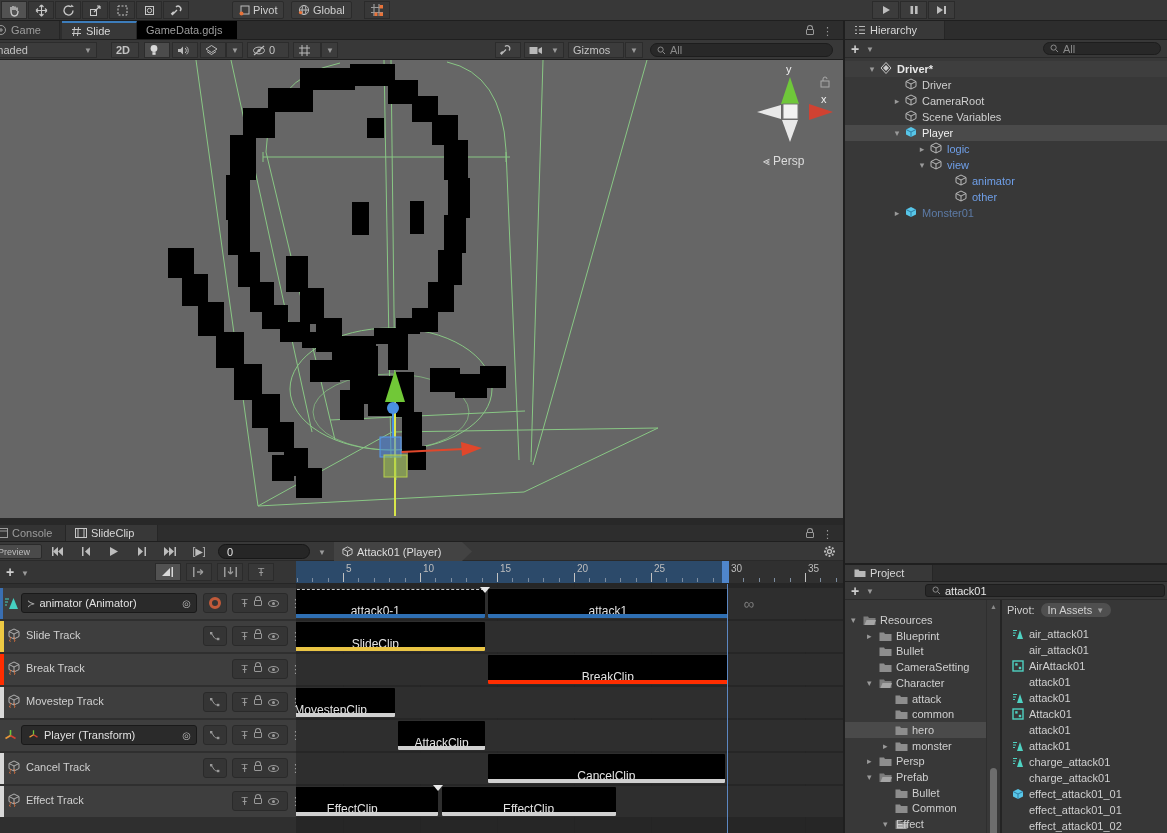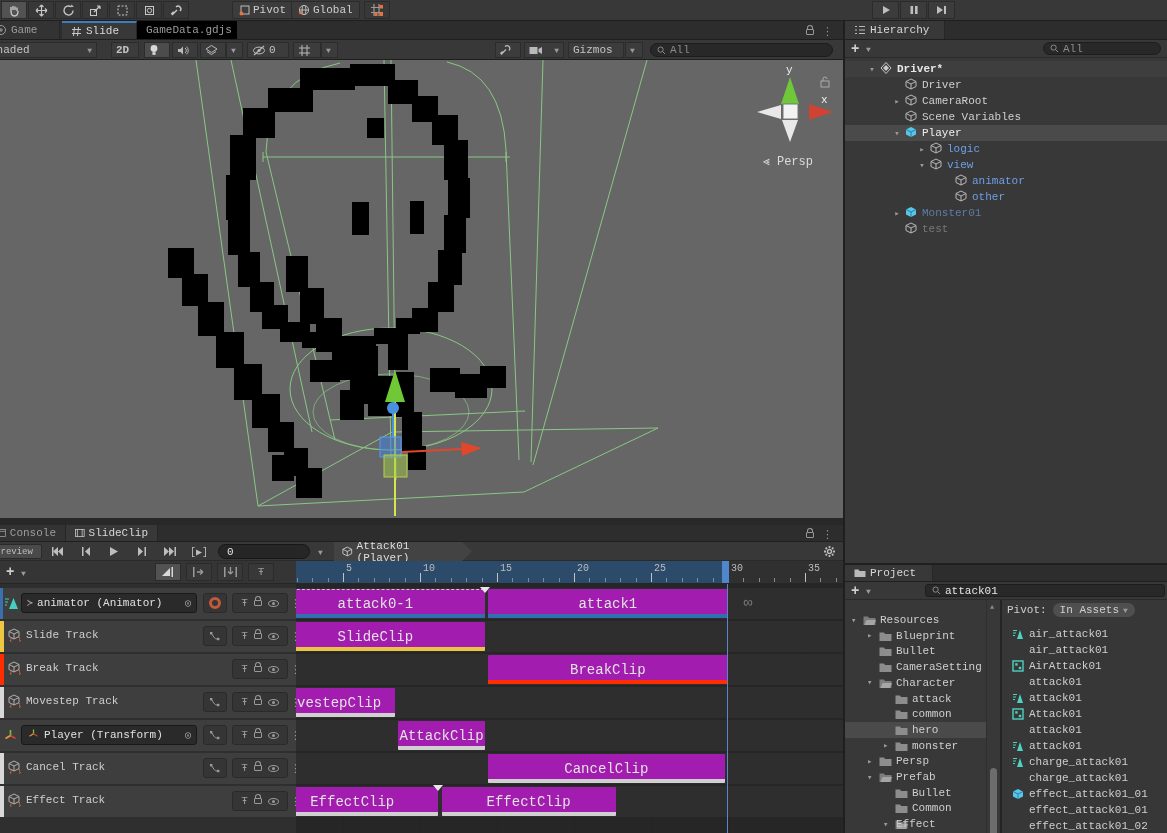--- a/index.html
+++ b/index.html
@@ -1,18 +1,18 @@
 <!DOCTYPE html>
 <html><head>
 <meta charset="utf-8">
 <style>
   * { margin:0; padding:0; box-sizing:border-box; }
   html,body { width:1167px; height:833px; overflow:hidden; background:#282828; }
   body { font-family:"Liberation Sans","DejaVu Sans",sans-serif; font-size:11px; color:#c7c7c7; position:relative; }
-  #root { position:absolute; inset:0; background:#282828;font-family:Liberation Mono, monospace; }
+  #root { position:absolute; inset:0; background:#282828; }
 
   
   #topbar { position:absolute; left:0; top:0; width:1167px; height:21px; background:#383838; border-bottom:1px solid #1f1f1f; }
   .toolbtn { position:absolute; top:1px; height:18px; width:26px; background:#383838; border:1px solid #2b2b2b; display:flex; align-items:center; justify-content:center; }
   .toolbtn.sel { background:#525252; }
   .toolbtn svg { display:block; }
   .txtbtn { position:absolute; top:1px; height:18px; background:#3c3c3c; border:1px solid #2b2b2b; border-radius:2px; display:flex; align-items:center; gap:3px; padding:0 6px; color:#cfcfcf; font-size:11px; }
   .playbtn { position:absolute; top:1px; height:18px; width:27px; background:#3c3c3c; border:1px solid #2b2b2b; display:flex; align-items:center; justify-content:center; color:#b9b9b9; font-size:9px; }
 
   
@@ -61,21 +61,21 @@
   #tl-tracks { position:absolute; left:0; top:584px; width:296px; height:249px; background:#2f2f2f; }
   .trackhead { position:absolute; left:0; width:296px; height:31px; background:#3e3e3e; }
   .trackhead .edge { position:absolute; left:0; top:0; width:4px; height:31px; }
   .trackhead .tname { position:absolute; left:26px; top:8px; color:#cfcfcf; white-space:nowrap; }
   .namefield { position:absolute; left:21px; top:5px; width:176px; height:20px; background:#2a2a2a; border:1px solid #191919; border-radius:3px; display:flex; align-items:center; gap:4px; padding:0 5px; color:#e0e0e0; }
   .namefield .tgt { margin-left:auto; color:#b5b5b5; font-size:10px; }
   .hbtn { position:absolute; top:5px; height:20px; background:#353535; border:1px solid #2a2a2a; border-radius:3px; display:flex; align-items:center; justify-content:center; gap:6px; }
   #tl-lanes { position:absolute; left:296px; top:584px; width:547px; height:249px; background:#262626; overflow:hidden; }
   .lane { position:absolute; left:0; width:547px; height:31px; background:#2e2e2e; overflow:hidden; }
   .gridline { position:absolute; top:0; width:1px; height:249px; background:#242424; }
-  .clip { position:absolute; top:1px; height:29px; background:#a21caf; border-radius:1px; display:flex; align-items:center; justify-content:center; color:#e3e3e3; font-size:14px; overflow:hidden; }
+  .clip { position:absolute; top:1px; height:29px; background:#000000; border-radius:1px; display:flex; align-items:flex-end; justify-content:center; color:#e3e3e3; font-size:12px; overflow:hidden; }
   .clip .ul { position:absolute; left:0; right:0; bottom:0; height:4px; }
   .clipmark { position:absolute; top:0; width:0; height:0; border-left:5px solid transparent; border-right:5px solid transparent; border-top:6px solid #e8e8e8; }
   #playhead-line { position:absolute; left:727px; top:584px; width:1px; height:249px; background:#5c87c2; z-index:30; }
   #playhead-cap { position:absolute; left:722px; top:561px; width:7px; height:22px; background:#4f86cc; z-index:31; }
   .infsym { position:absolute; color:#7a7a7a; font-size:15px; }
 
   
   #proj-tabs { left:845px; top:565px; width:322px; height:17px; }
   #proj-toolbar { position:absolute; left:845px; top:582px; width:322px; height:18px; background:#383838; border-bottom:1px solid #2a2a2a; }
   #proj-tree { position:absolute; left:845px; top:600px; width:141px; height:233px; background:#383838; overflow:hidden; }
@@ -414,26 +414,20 @@
           </svg></span>
         <span class="lbl" style="left:127px;color:#6f9fe8;">other</span>
       </div>
       <div class="hrow" style="top: 147px;">
         <span class="arr" style="left:47px">▸</span>
         <span class="ico" style="left:60px"><svg width="12" height="12" viewBox="0 0 12 12">
             <path d="M6,1 L11,3.5 V8.5 L6,11 L1,8.5 V3.5 z" fill="#58c6e8"></path>
             <path d="M1,3.5 L6,6 L11,3.5 M6,6 V11" stroke="#2d7ca3" fill="none"></path>
           </svg></span>
         <span class="lbl" style="left:77px;color:#5d7ba6;">Monster01</span>
-      </div>
-      <div class="hrow" style="top: 163px;">
-        <span class="ico" style="left:60px"><svg width="12" height="12" viewBox="0 0 12 12">
-            <path d="M6,1 L11,3.5 V8.5 L6,11 L1,8.5 V3.5 z M1,3.5 L6,6 L11,3.5 M6,6 V11" stroke="#b9b9b9" fill="none"></path>
-          </svg></span>
-        <span class="lbl" style="left:77px;color:#777777;">test</span>
       </div>
     </div>
 <div id="hsplit-right"></div>
 
 <div id="tl-tabs" class="tabbar">
   <div class="tab" style="left:-12px;width:78px">
     <svg width="11" height="10" viewBox="0 0 11 10">
           <rect x="0.5" y="0.5" width="10" height="9" stroke="#9c9c9c" fill="none"></rect>
           <path d="M1,3 h9" stroke="#9c9c9c"></path>
         </svg>

